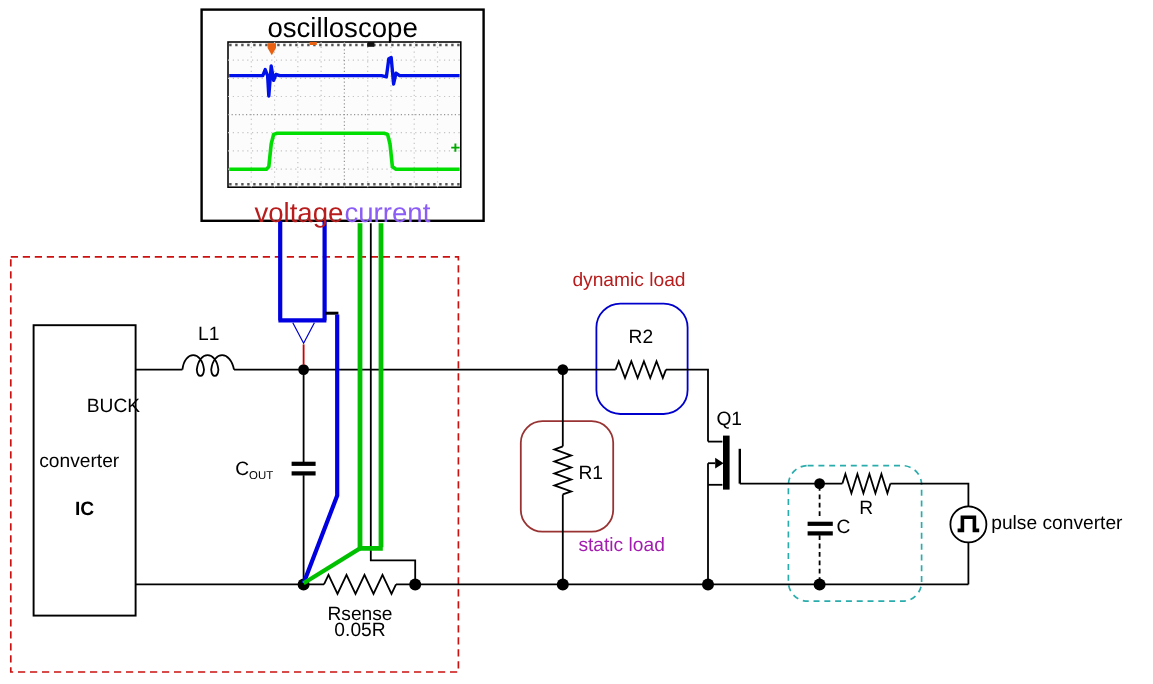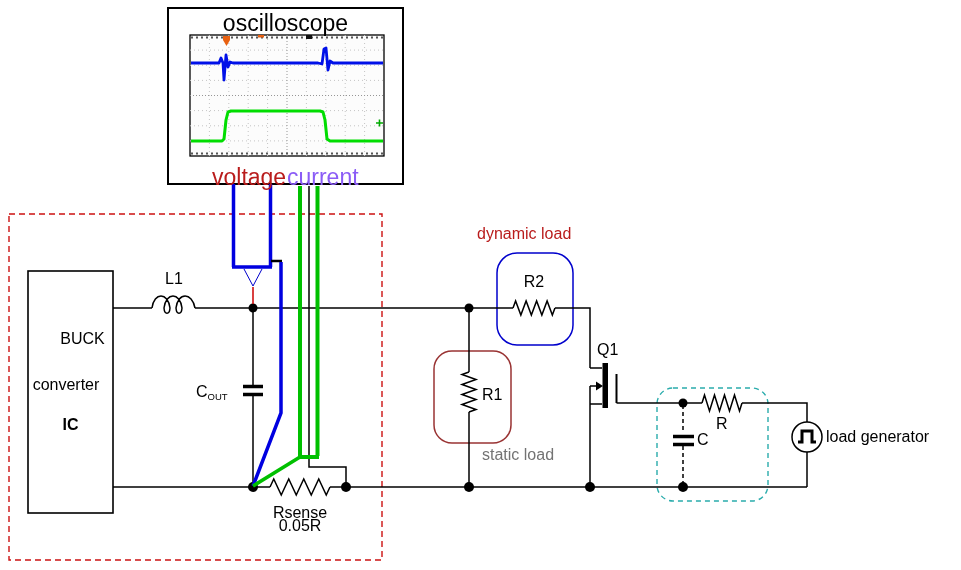--- a/index.html
+++ b/index.html
@@ -3,21 +3,21 @@
 <meta charset="utf-8">
 <style>
   html,body{margin:0;padding:0;background:#ffffff;}
   #canvas{position:relative;width:961px;height:570px;background:#ffffff;overflow:hidden;
           font-family:"Liberation Sans", sans-serif;}
   #circuit-svg{position:absolute;left:0;top:0;}
   .lbl{position:absolute;color:#000;font-size:16px;line-height:1.1;white-space:nowrap;}
   .ctr{text-align:center;}
   .blue{color:#b91c1c;}
   .green{color:#8b5cf6;}
-  .red{color:#737373;}
+  .red{color:#a21caf;}
   .title{font-size:23px;}
   .sub{font-size:9.5px;vertical-align:-3px;}
 </style>
 </head>
 <body>
 
 <div id="canvas">
 
 <svg id="circuit-svg" width="961" height="570" viewBox="0 0 961 570">
 
@@ -138,21 +138,21 @@
     <path d="M300,186 V457 M317.5,186 V456 M299,457 H319" fill="none" stroke="#00c000" stroke-width="4"></path>
     <path d="M300,457 L253,486" fill="none" stroke="#00c000" stroke-width="3.5"></path>
   </g>
 </svg>
 
 <div class="lbl title ctr" style="left:168px;top:11px;width:235px;">oscilloscope</div>
 
 <div class="lbl blue title" style="left:212px;top:165px;">voltage</div>
 <div class="lbl green title" style="left:287px;top:165px;">current</div>
 
-<div class="lbl ctr" style="left:28px;top:330px;width:71px;padding-left:19px;">BUCK</div>
+<div class="lbl ctr" style="left:40px;top:330px;width:71px;padding-left:19px;">BUCK</div>
 <div class="lbl ctr" style="left:28px;top:376px;width:76px;">converter</div>
 <div class="lbl ctr" style="left:28px;top:416px;width:85px;font-weight:bold;">IC</div>
 
 <div class="lbl ctr" style="left:153px;top:270px;width:42px;">L1</div>
 
 <div class="lbl" style="left:196px;top:383px;"><span>C</span><span class="sub">OUT</span></div>
 
 <div class="lbl ctr" style="left:255px;top:504px;width:90px;">Rsense</div>
 <div class="lbl ctr" style="left:255px;top:517px;width:90px;">0.05R</div>
 
@@ -160,16 +160,16 @@
 <div class="lbl ctr" style="left:514px;top:273px;width:40px;">R2</div>
 
 <div class="lbl" style="left:482px;top:386px;">R1</div>
 <div class="lbl red" style="left:482px;top:446px;">static load</div>
 
 <div class="lbl" style="left:597px;top:341px;">Q1</div>
 
 <div class="lbl" style="left:716px;top:415px;">R</div>
 <div class="lbl" style="left:697px;top:431px;">C</div>
 
-<div class="lbl" style="left:826px;top:428px;">load generator</div>
+<div class="lbl" style="left:826px;top:428px;">pulse converter</div>
 
 
 </div>
 
 </body></html>

